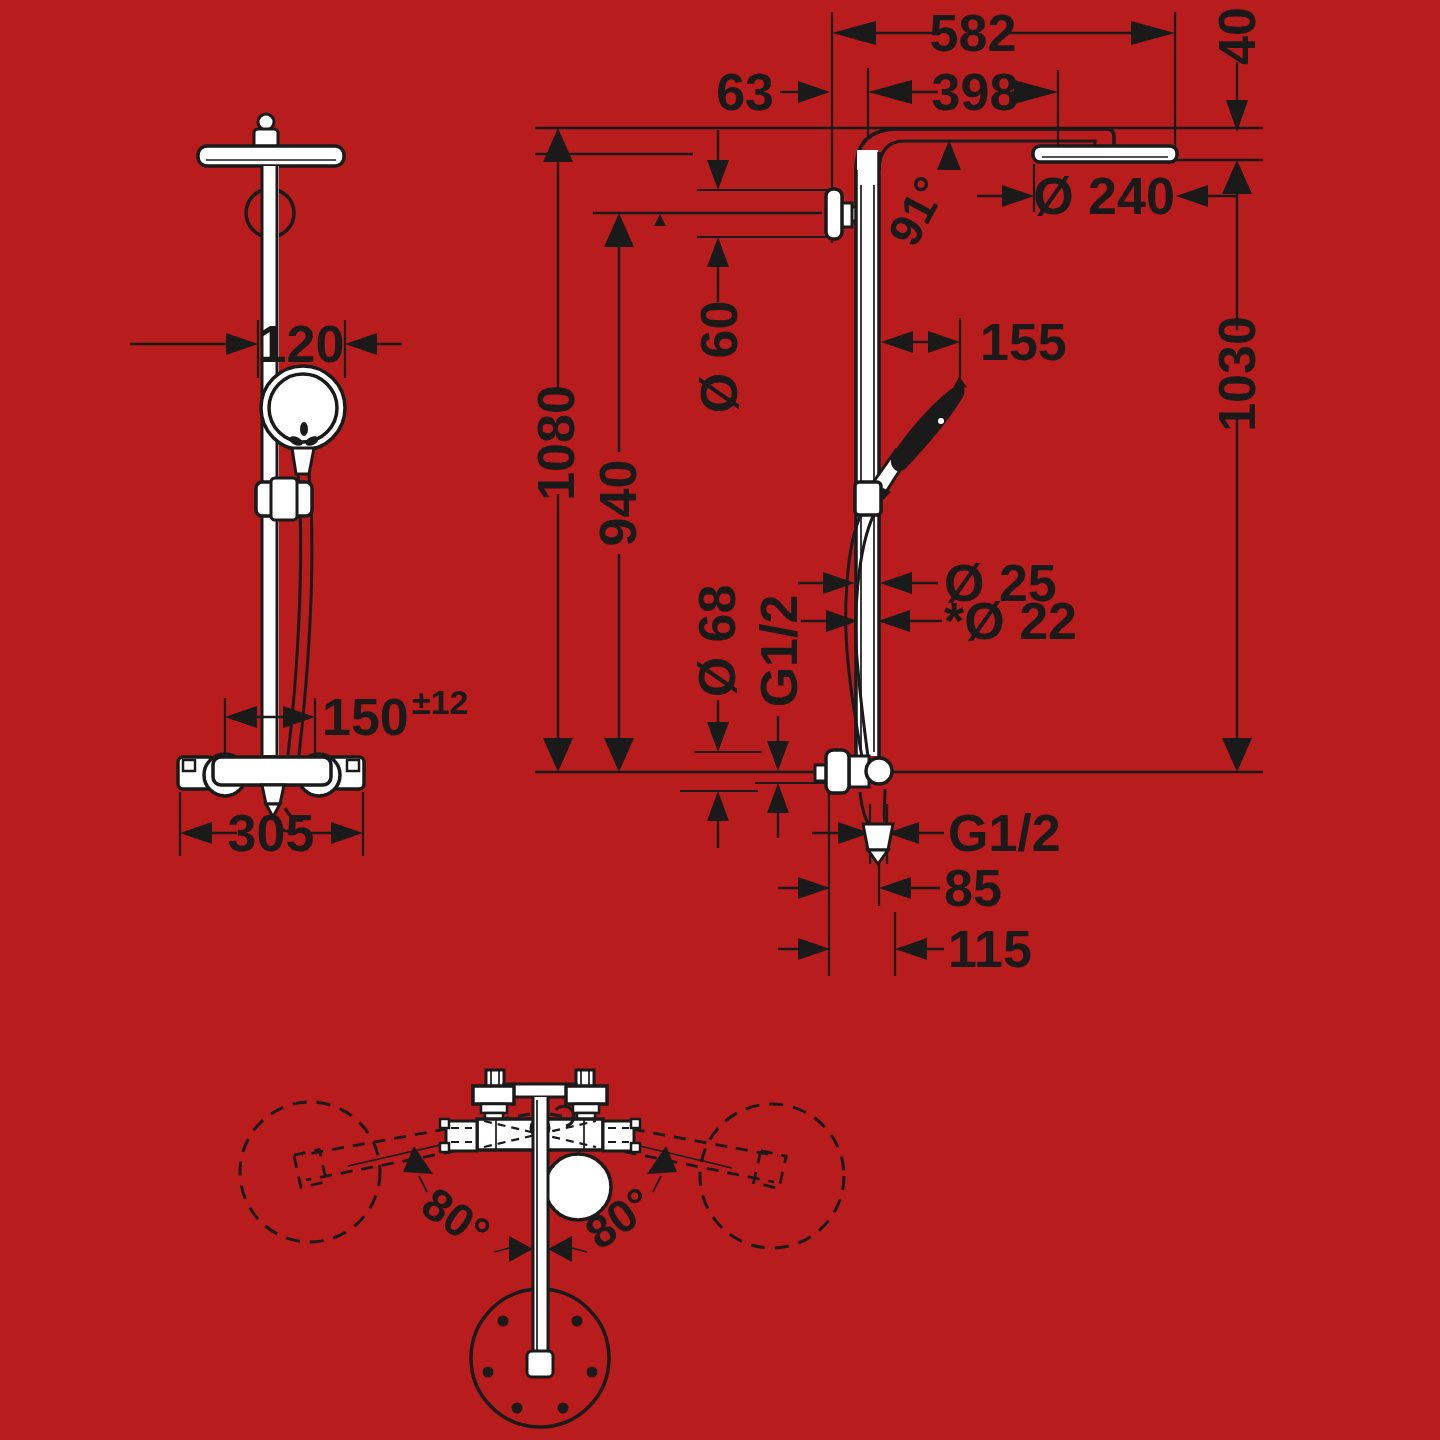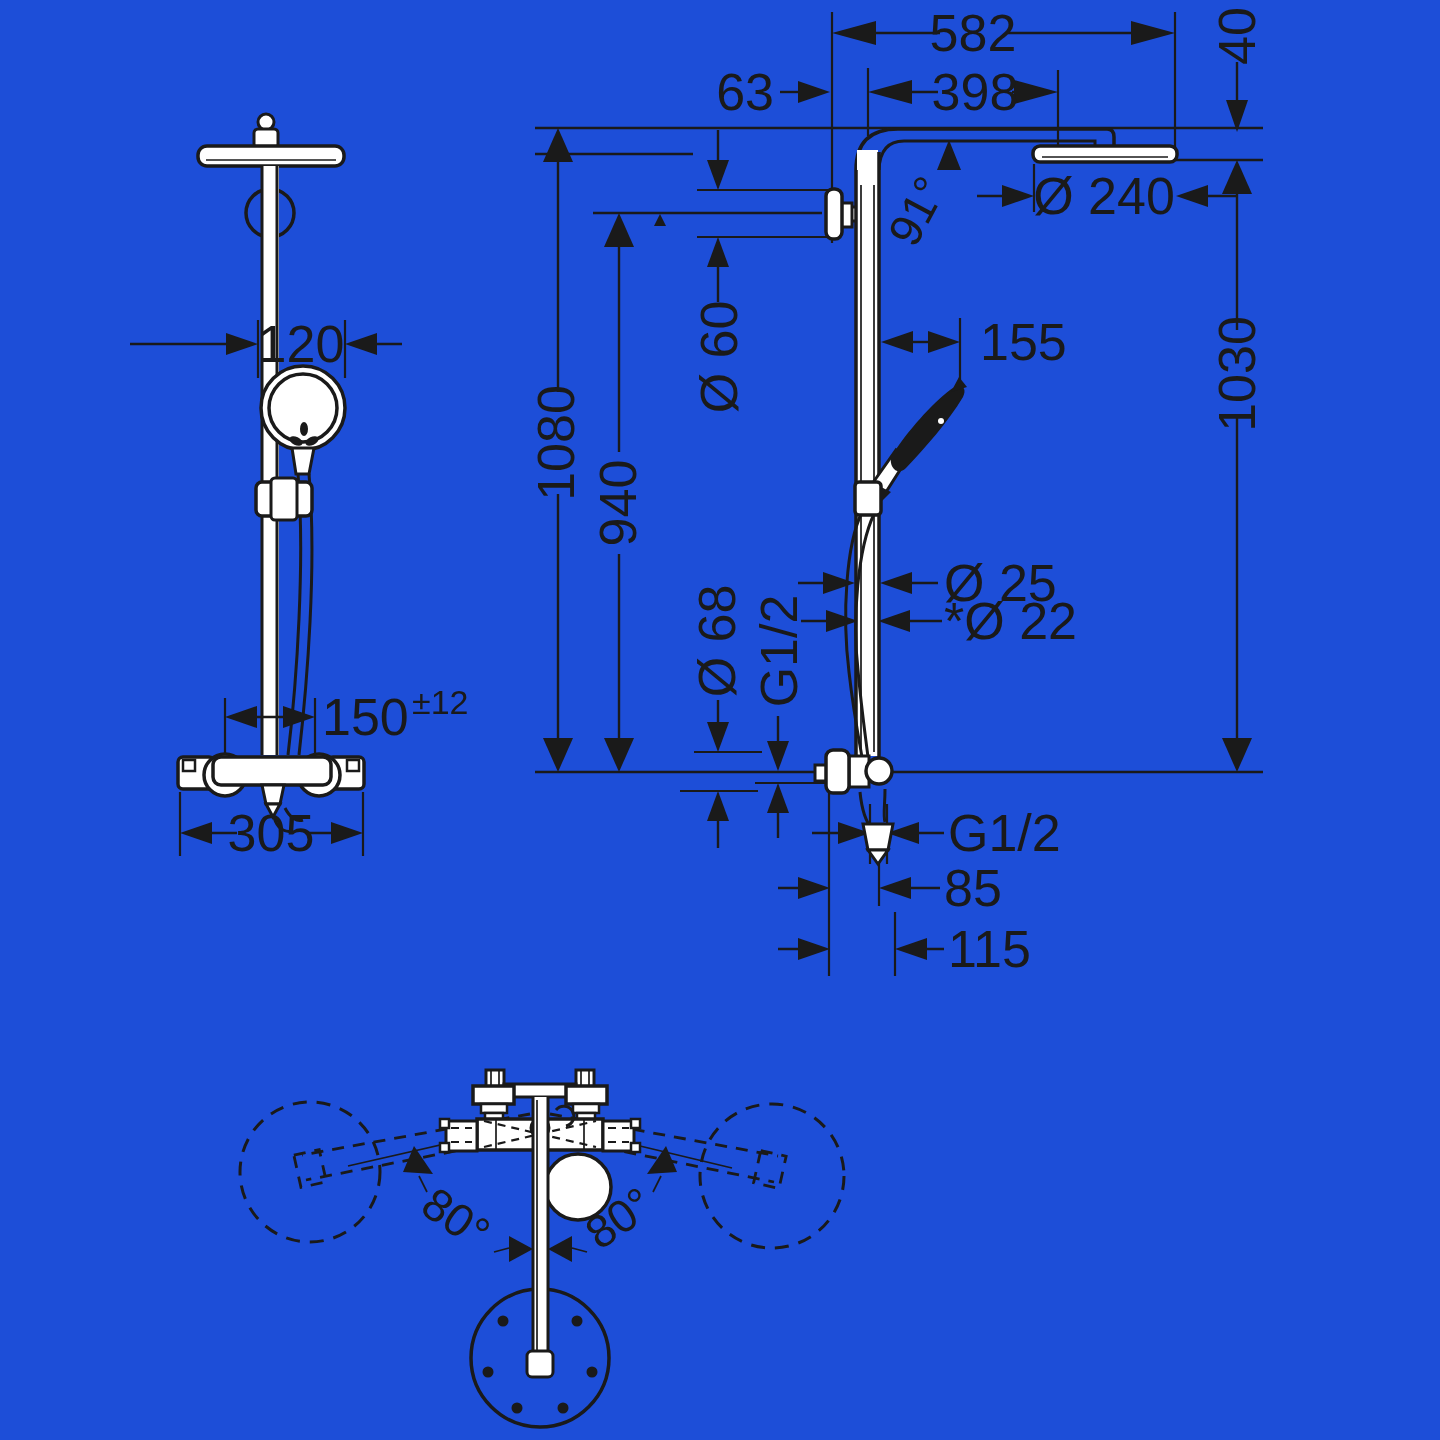--- a/index.html
+++ b/index.html
@@ -1,16 +1,16 @@
 <!DOCTYPE html>
 <html><head>
 <meta charset="utf-8">
 <style>
   html,body{margin:0;padding:0;background:#fff;}
-  #stage{position:relative;width:1440px;height:1440px;background:#1d4ed8;overflow:hidden;}
+  #stage{position:relative;width:1440px;height:1440px;background:#b91c1c;overflow:hidden;font-weight:bold;}
   svg{display:block}
   svg text{font-family:"Liberation Sans",sans-serif;font-size:52px;fill:#1a1a1a;}
   svg text.ang{font-size:46px;}
   svg text.small{font-size:34px;}
   .dl{stroke:#1a1a1a;stroke-width:2.4;fill:none;}
   .xl{stroke:#1a1a1a;stroke-width:2.2;fill:none;}
   .thin{stroke:#1a1a1a;stroke-width:1.7;fill:none;}
   .ah{fill:#1a1a1a;stroke:none;}
   .pt{stroke:#1a1a1a;stroke-width:3.5;fill:none;}
   .pt2{stroke:#1a1a1a;stroke-width:3;fill:none;}

